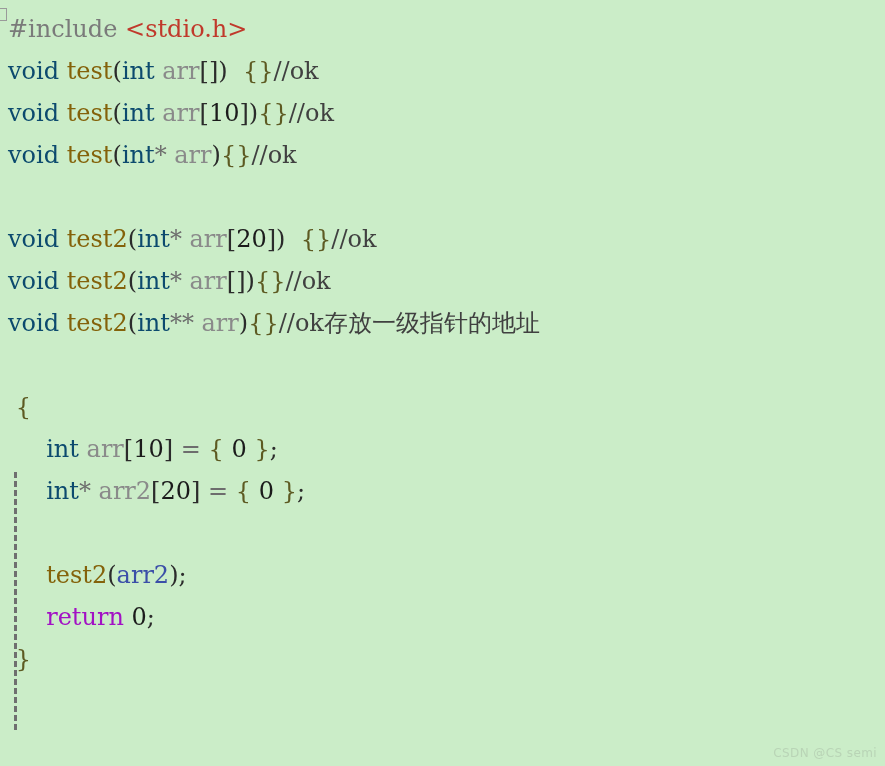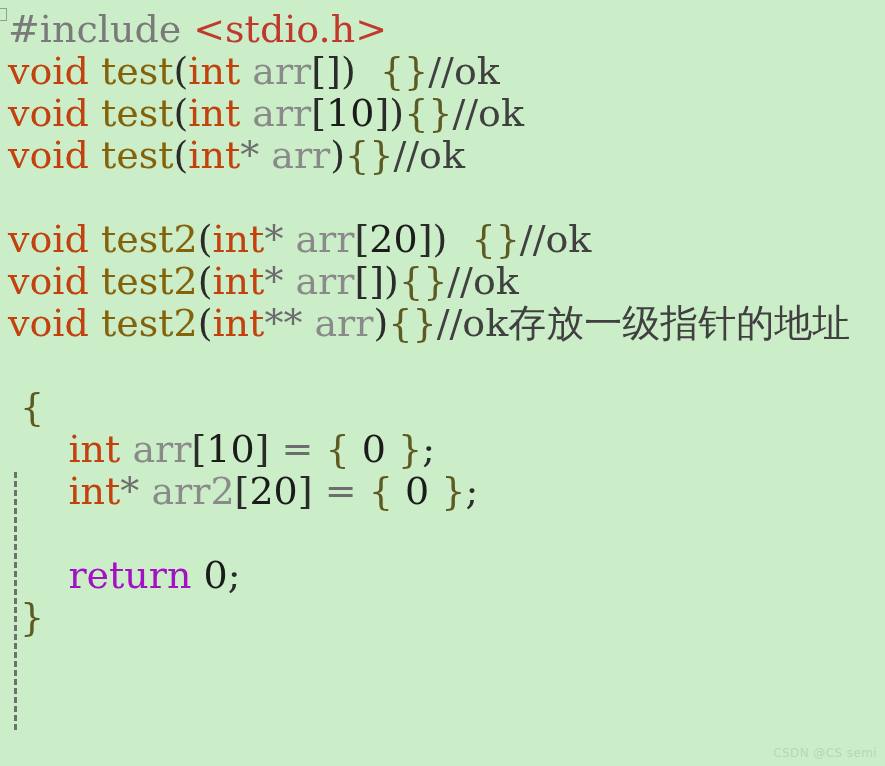--- a/index.html
+++ b/index.html
@@ -21,32 +21,32 @@
     top: 0;
     width: 885px;
     height: 766px;
     padding: 8px 0 0 0;
     box-sizing: border-box;
   }
   .code-line {
     height: 42px;
     line-height: 42px;
     white-space: pre;
-    font-size: 38px;
+    font-size: 24px;
     letter-spacing: 0px;
     position: relative;
     padding-left: 8px;
     box-sizing: border-box;
   }
   .code-line .txt { display: inline; }
 
   
   .t-pre      { color: #7a7a7a; }
   .t-inc      { color: #c0392b; }
-  .t-kw       { color: #c2410c; }
+  .t-kw       { color: #0c4a6e; }
   .t-fn       { color: #84620a; }
   .t-id       { color: #8a8a8a; }
   .t-punct    { color: #2b2b2b; }
   .t-num      { color: #1b1b1b; }
   .t-comment  { color: #404040; }
   .t-return   { color: #a211c4; }
   .t-brace    { color: #5d5a22; }
   .t-op       { color: #6d6d6d; }
   .t-var      { color: #3b4fa8; }
 
@@ -96,20 +96,21 @@
       <div class="code-line"><span class="txt t-kw">void</span><span class="txt t-punct"> </span><span class="txt t-fn">test</span><span class="txt t-punct">(</span><span class="txt t-kw">int</span><span class="txt t-op">*</span><span class="txt t-punct"> </span><span class="txt t-id">arr</span><span class="txt t-punct">)</span><span class="txt t-brace">{}</span><span class="txt t-comment">//ok</span></div>
       <div class="code-line">&nbsp;</div>
       <div class="code-line"><span class="txt t-kw">void</span><span class="txt t-punct"> </span><span class="txt t-fn">test2</span><span class="txt t-punct">(</span><span class="txt t-kw">int</span><span class="txt t-op">*</span><span class="txt t-punct"> </span><span class="txt t-id">arr</span><span class="txt t-punct">[</span><span class="txt t-num">20</span><span class="txt t-punct">])</span><span class="txt t-punct">  </span><span class="txt t-brace">{}</span><span class="txt t-comment">//ok</span></div>
       <div class="code-line"><span class="txt t-kw">void</span><span class="txt t-punct"> </span><span class="txt t-fn">test2</span><span class="txt t-punct">(</span><span class="txt t-kw">int</span><span class="txt t-op">*</span><span class="txt t-punct"> </span><span class="txt t-id">arr</span><span class="txt t-punct">[])</span><span class="txt t-brace">{}</span><span class="txt t-comment">//ok</span></div>
       <div class="code-line"><span class="txt t-kw">void</span><span class="txt t-punct"> </span><span class="txt t-fn">test2</span><span class="txt t-punct">(</span><span class="txt t-kw">int</span><span class="txt t-op">**</span><span class="txt t-punct"> </span><span class="txt t-id">arr</span><span class="txt t-punct">)</span><span class="txt t-brace">{}</span><span class="txt t-comment">//ok存放一级指针的地址</span></div>
       <div class="code-line">&nbsp;</div>
       <div class="code-line"><span class="txt t-brace"> {</span></div>
       <div class="code-line"><span class="txt t-punct">     </span><span class="txt t-kw">int</span><span class="txt t-punct"> </span><span class="txt t-id">arr</span><span class="txt t-punct">[</span><span class="txt t-num">10</span><span class="txt t-punct">]</span><span class="txt t-punct"> </span><span class="txt t-op">=</span><span class="txt t-punct"> </span><span class="txt t-brace">{</span><span class="txt t-punct"> </span><span class="txt t-num">0</span><span class="txt t-punct"> </span><span class="txt t-brace">}</span><span class="txt t-punct">;</span></div>
       <div class="code-line"><span class="txt t-punct">     </span><span class="txt t-kw">int</span><span class="txt t-op">*</span><span class="txt t-punct"> </span><span class="txt t-id">arr2</span><span class="txt t-punct">[</span><span class="txt t-num">20</span><span class="txt t-punct">]</span><span class="txt t-punct"> </span><span class="txt t-op">=</span><span class="txt t-punct"> </span><span class="txt t-brace">{</span><span class="txt t-punct"> </span><span class="txt t-num">0</span><span class="txt t-punct"> </span><span class="txt t-brace">}</span><span class="txt t-punct">;</span></div>
       <div class="code-line">&nbsp;</div>
+      <div class="code-line"><span class="txt t-punct">     </span><span class="txt t-fn">test2</span><span class="txt t-punct">(</span><span class="txt t-var">arr2</span><span class="txt t-punct">);</span></div>
       <div class="code-line"><span class="txt t-punct">     </span><span class="txt t-return">return</span><span class="txt t-punct"> </span><span class="txt t-num">0</span><span class="txt t-punct">;</span></div>
       <div class="code-line"><span class="txt t-brace"> }</span></div>
     </div>
 
   <div id="collapse-box"></div>
   <div id="indent-guide"></div>
 
   <div id="watermark">CSDN @CS semi</div>
 
 </div>

